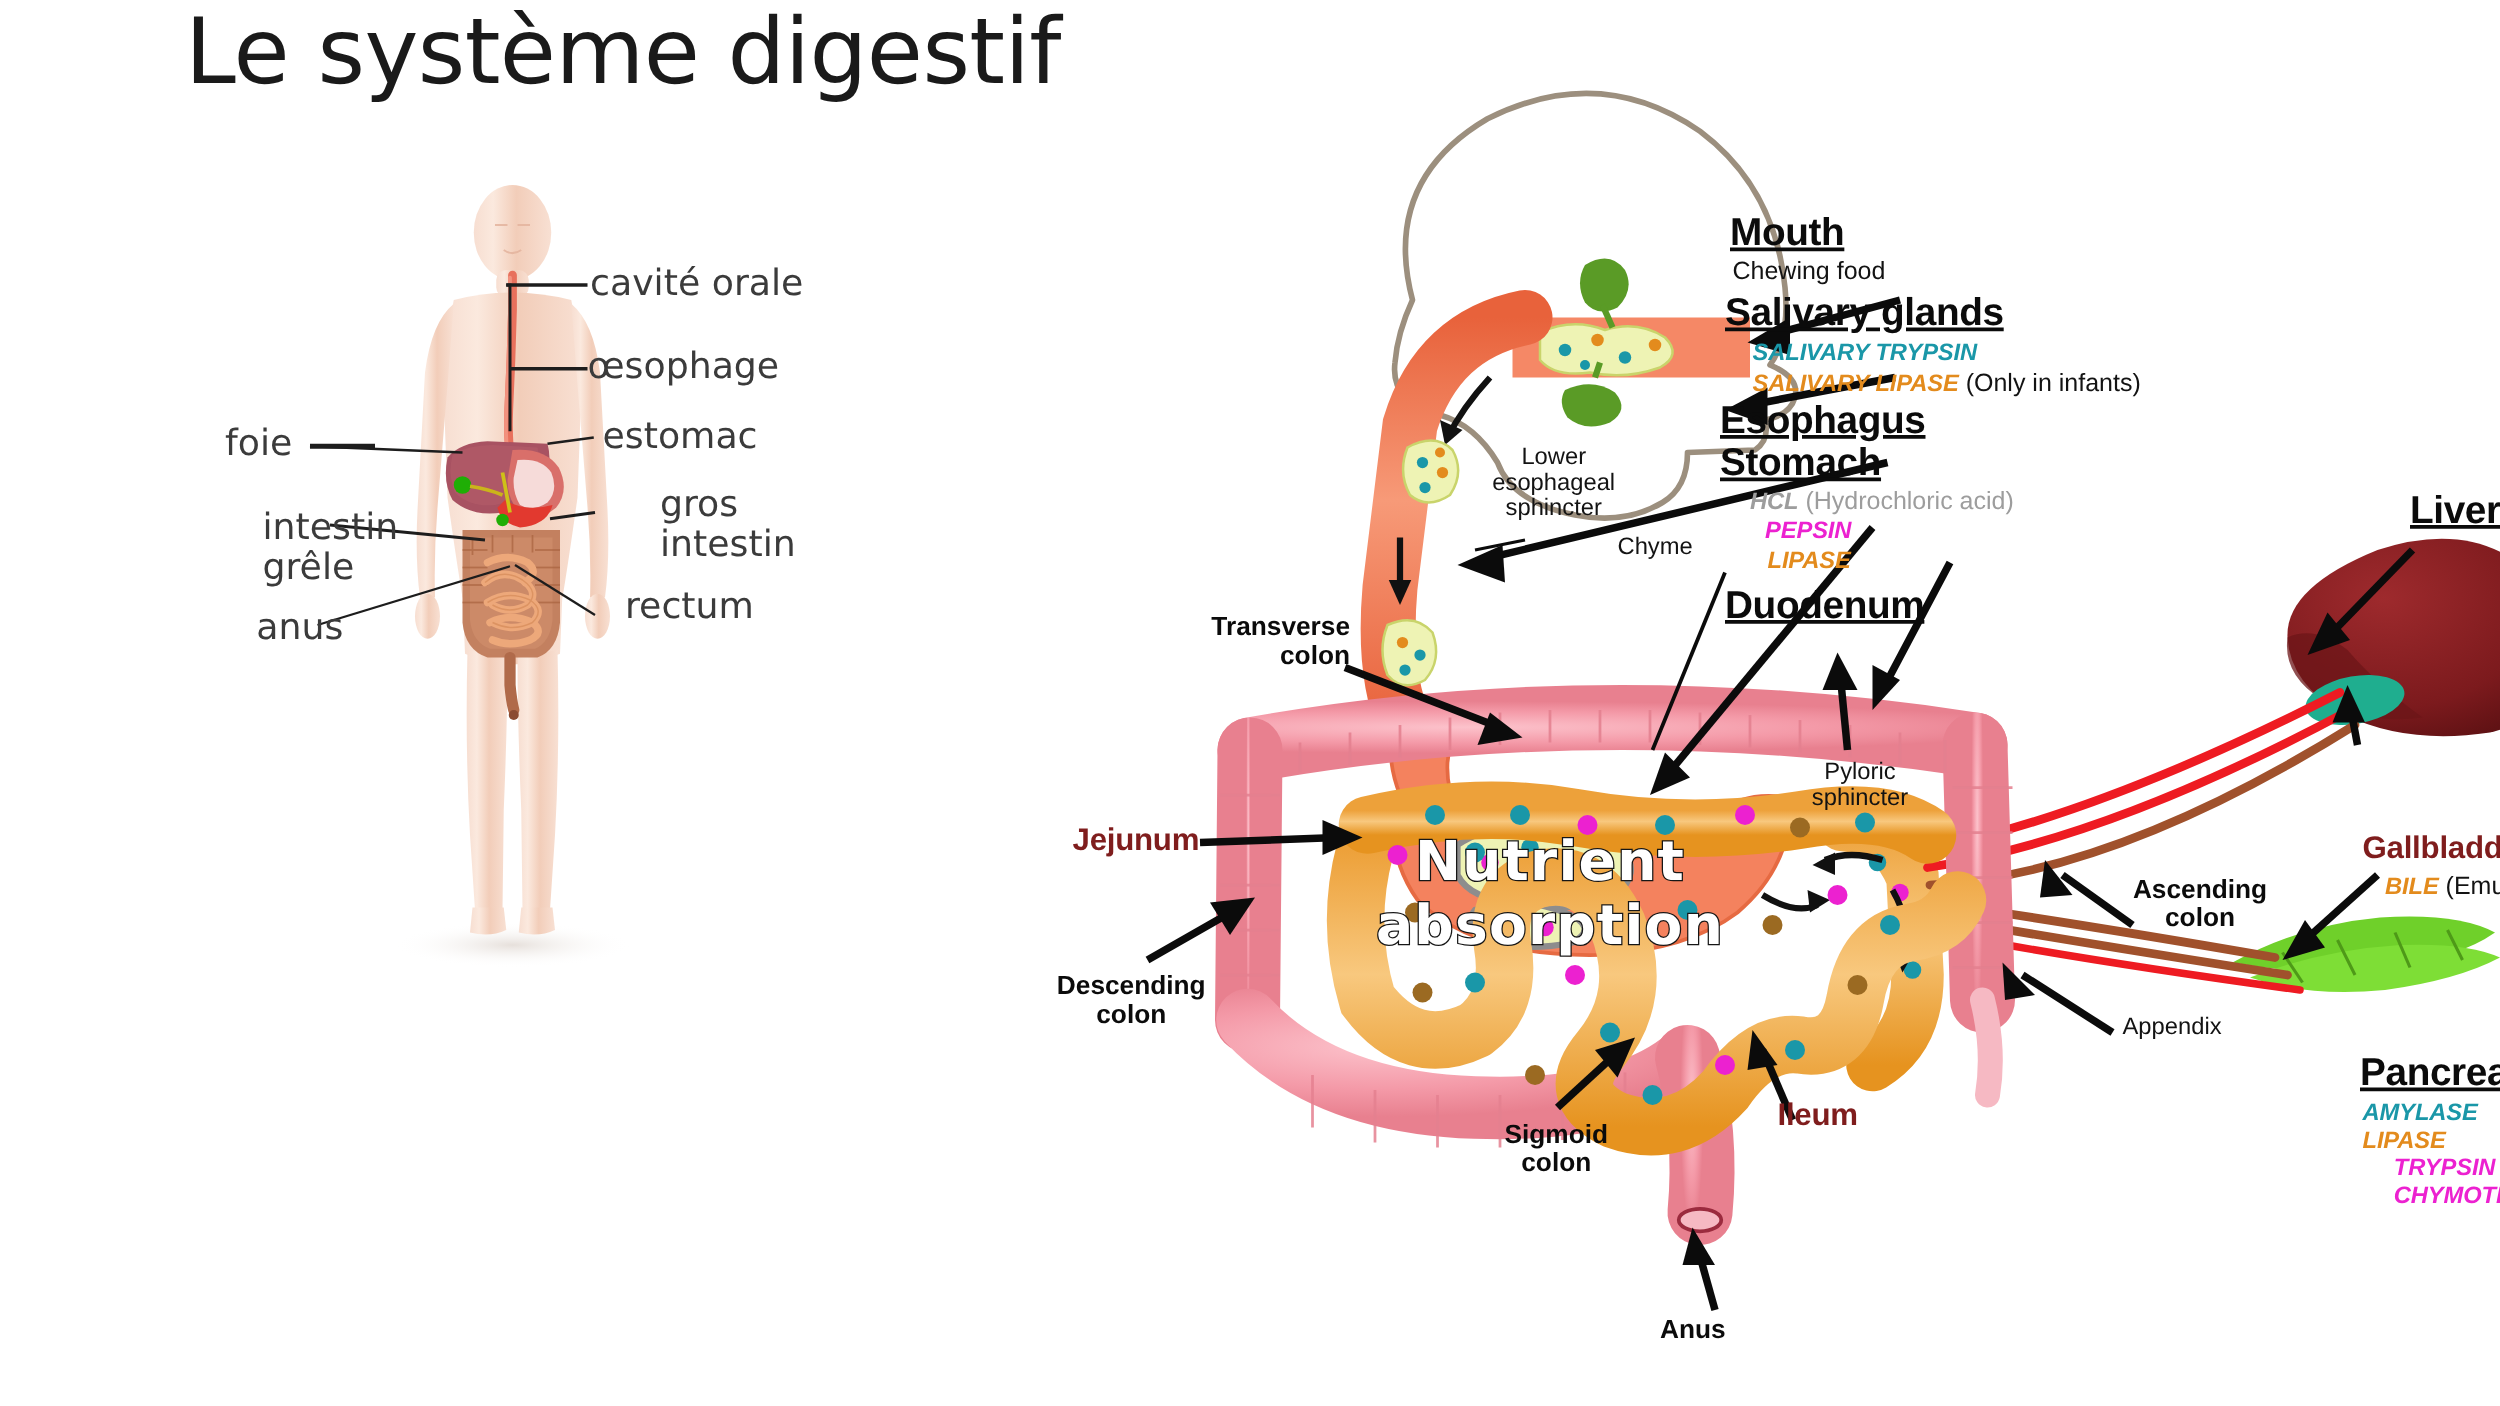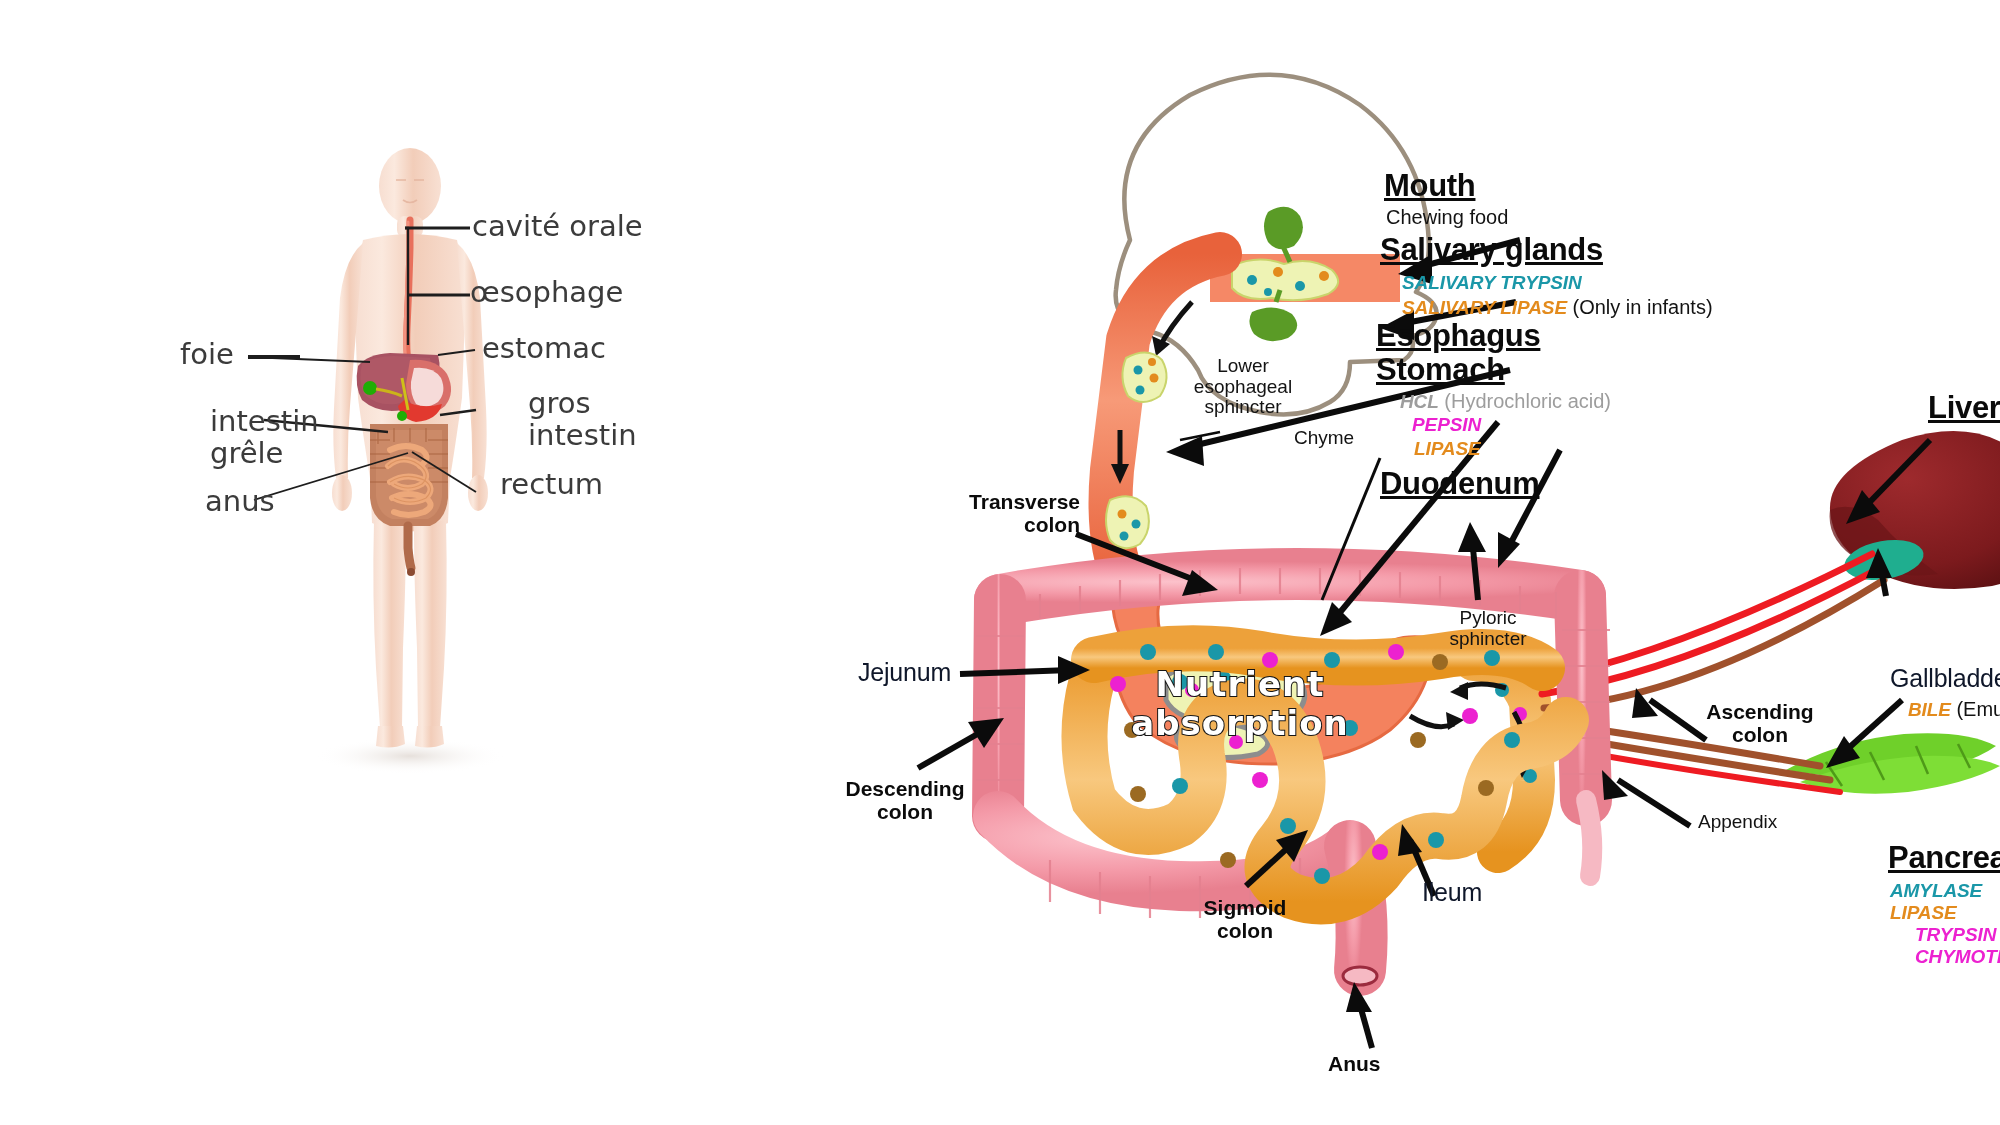--- a/index.html
+++ b/index.html
@@ -31,50 +31,51 @@
     position: absolute;
     font-family: "DejaVu Sans", sans-serif;
     font-size: 29px; color: #3b3b3b; white-space: nowrap; line-height: 1.12;
   }
 
   
   #right-fig { position: absolute; left: 880px; top: 40px; width: 1120px; height: 1060px; }
 
   .rl { position: absolute; white-space: nowrap; font-family: "Liberation Sans", sans-serif; }
   .r-head   { font-weight: bold; font-size: 31px; color: #0b0b0b; letter-spacing: -0.3px; text-decoration: underline; }
-  .r-head-s { font-weight: normal; font-size: 25px; color: #0f172a; letter-spacing: -0.2px; }
+  .r-head-s { font-weight: bold; font-size: 25px; color: #7f1d1d; letter-spacing: -0.2px; }
   .r-sub    { font-size: 20px; color: #131313; }
   .r-enz    { font-weight: bold; font-style: italic; font-size: 19px; letter-spacing: -0.1px; }
   .r-small  { font-size: 19px; color: #131313; line-height: 1.08; }
   .r-small-b{ font-size: 21px; font-weight: bold; color: #0b0b0b; line-height: 1.1; }
   .c-amylase { color: #1a97a8; }
   .c-lipase  { color: #e38b1d; }
   .c-pepsin  { color: #ec21d0; }
   .c-hcl     { color: #9d9d9d; }
   .c-bile    { color: #e38b1d; }
   .c-tryp    { color: #ec21d0; margin-left: 25px; }
 
   .nutrient-text {
     position: absolute;
     font-family: "DejaVu Sans", sans-serif;
-    font-weight: bold; font-size: 34px; line-height: 1.15;
+    font-weight: bold; font-size: 44px; line-height: 1.15;
     color: #ffffff;
     -webkit-text-stroke: 2px #161616;
     paint-order: stroke fill;
     text-align: center; letter-spacing: 1px;
     text-shadow: 0 0 0 #000;
   }
 
   svg { display: block; overflow: visible; }
 </style>
 </head>
 <body>
 
 <div id="slide">
 
+  <div id="title">Le système digestif</div>
 
   <div id="left-fig">
 
     <svg class="body-silhouette" viewBox="0 0 240 630">
       <defs>
         <linearGradient id="skin" x1="0" y1="0" x2="1" y2="0">
           <stop offset="0%" stop-color="#f7ded1"></stop>
           <stop offset="25%" stop-color="#fbe9de"></stop>
           <stop offset="55%" stop-color="#f2cdb9"></stop>
           <stop offset="100%" stop-color="#f8e0d3"></stop>

